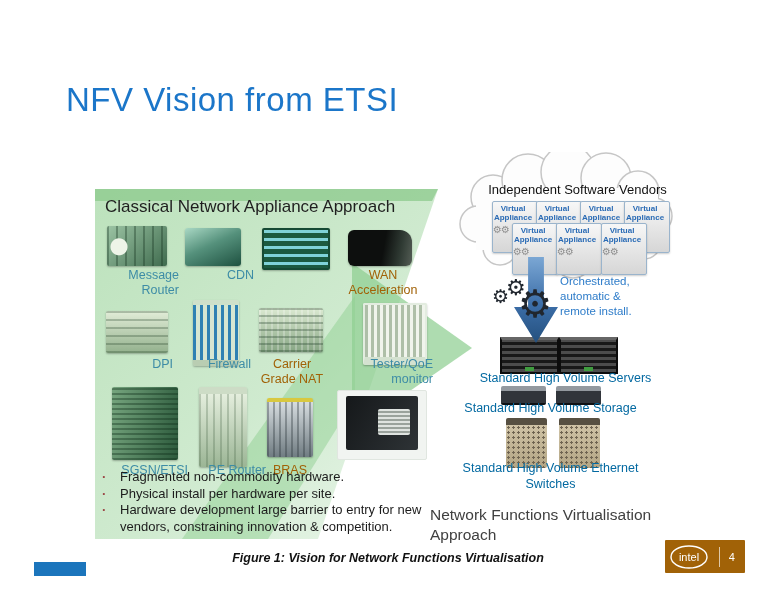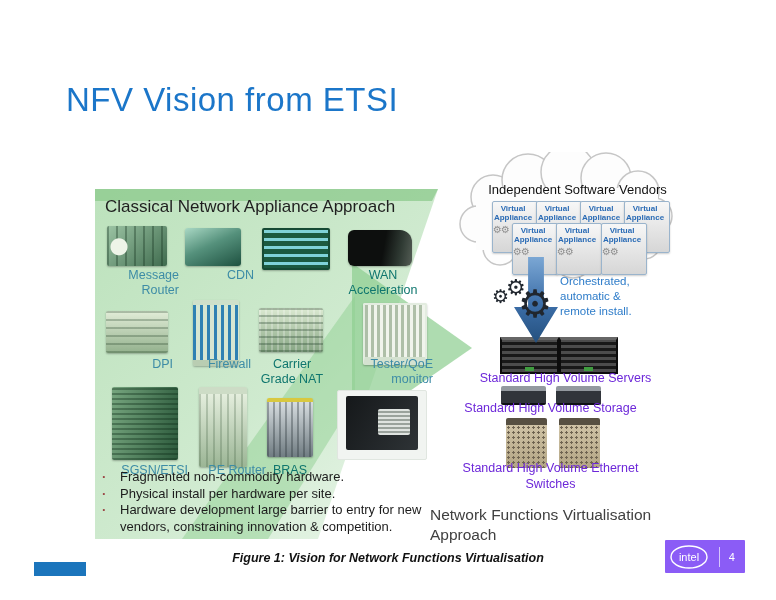--- a/index.html
+++ b/index.html
@@ -12,21 +12,21 @@
   #source{left:62px;top:124px;font-size:15.5px;line-height:1.35;color:#161616;}
 
   
   #green-bg{left:0;top:0;z-index:0;}
 
   
   #classical-heading{left:105px;top:186px;font-size:17px;color:#1f1f1f;z-index:2;white-space:nowrap;}
   .img{position:absolute;z-index:2;border-radius:2px;box-shadow:0 1px 2px rgba(0,0,0,.28);}
   .app-label{position:absolute;z-index:2;font-size:12.5px;line-height:1.2;text-align:center;}
   .teal{color:#3d8ca6;text-align:right;}
-  .blue{color:#0f766e;}
+  .blue{color:#a16207;}
 
   .img-mr{background:radial-gradient(circle at 20% 52%,#eef4e8 0 8px,rgba(0,0,0,0) 9px),
           repeating-linear-gradient(90deg,rgba(20,50,30,.35) 0 2px,rgba(0,0,0,0) 2px 9px),
           linear-gradient(135deg,#9cc4a4,#3f6b4e);}
   .img-cdn{background:linear-gradient(155deg,#a9d8c4 0%,#55917c 45%,#1e5140 100%);border-radius:3px;}
   .img-sbc{background:repeating-linear-gradient(180deg,#7fd2d8 0 3px,#1b5a40 3px 8px);border:2px solid #164a34;}
   .img-wan{background:linear-gradient(100deg,#0d0f0e 55%,#2f3a33 80%,#555e56);border-radius:6px 12px 6px 6px;}
   .img-dpi{background:repeating-linear-gradient(0deg,rgba(30,60,35,.28) 0 2px,rgba(0,0,0,0) 2px 8px),
            linear-gradient(#e2edd8,#93b18d);}
   .img-fw{background:repeating-linear-gradient(90deg,#2f81b3 0 3px,#d6e6d2 3px 7px);
@@ -75,31 +75,31 @@
   .hw{position:absolute;z-index:2;}
   .hw-server{width:55px;height:32px;background:repeating-linear-gradient(0deg,#4c4c4c 0 3px,#181818 3px 6px);
              border:2px solid #0c0c0c;border-top:3px solid #666;}
   .hw-server::after{content:"";position:absolute;left:42%;bottom:1px;width:9px;height:4px;background:#3f9c3f;}
   .hw-storage{width:45px;height:17px;background:linear-gradient(#93999f 0 28%,#31353b 28% 100%);
               border-radius:2px;border-bottom:2px solid #0e1013;}
   .hw-switch{width:41px;height:43px;border-radius:2px;border-top:7px solid #575042;
              background-image:radial-gradient(#6e6350 1px,rgba(0,0,0,0) 1.3px),linear-gradient(#cfc3a6,#b3a584);
              background-size:5px 5px,100% 100%;}
 
-  .platform-label{position:absolute;z-index:2;font-size:12.5px;line-height:1.25;color:#6d28d9;text-align:center;}
+  .platform-label{position:absolute;z-index:2;font-size:12.5px;line-height:1.25;color:#0369a1;text-align:center;}
   #label-servers{left:463px;top:360px;width:205px;}
   #label-storage{left:448px;top:390px;width:205px;}
   #label-switches{left:458px;top:450px;width:185px;}
 
   #approach-label{left:430px;top:494px;width:250px;text-align:left;font-size:15.5px;line-height:1.3;color:#404040;z-index:2;}
 
   
   #figure-caption{left:0;right:0;top:540px;text-align:center;font-size:12.5px;font-weight:bold;font-style:italic;color:#111;z-index:2;}
   #footer-bar{left:34px;top:551px;width:52px;height:14px;background:#1b75bc;z-index:2;}
-  #intel-box{left:665px;top:529px;width:80px;height:33px;background:#8b5cf6;z-index:2;
+  #intel-box{left:665px;top:529px;width:80px;height:33px;background:#a16207;z-index:2;
              display:flex;align-items:center;justify-content:space-around;border-radius:1px;}
   #intel-divider{width:1px;height:20px;background:rgba(255,255,255,.65);}
   #page-number{color:#fff;font-size:11px;padding-right:6px;}
 </style>
 </head>
 <body>
 
 <div id="slide">
 
   <svg id="green-bg" class="abs" width="776" height="600">

